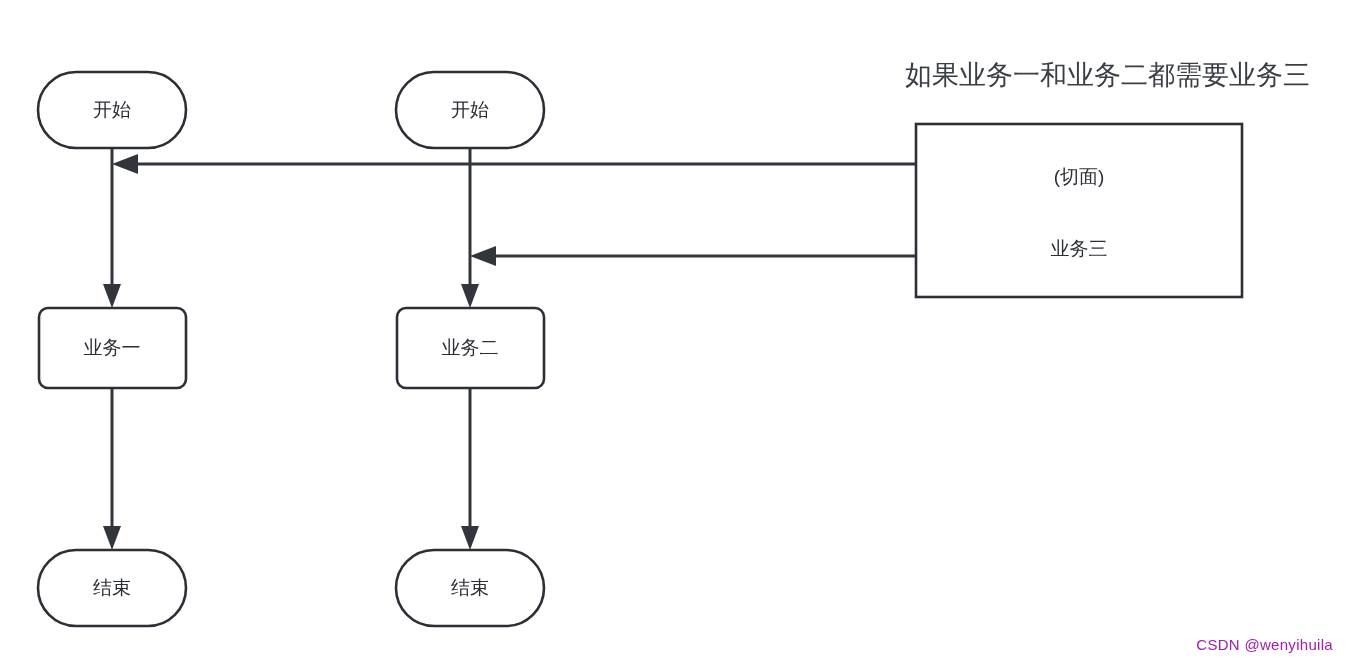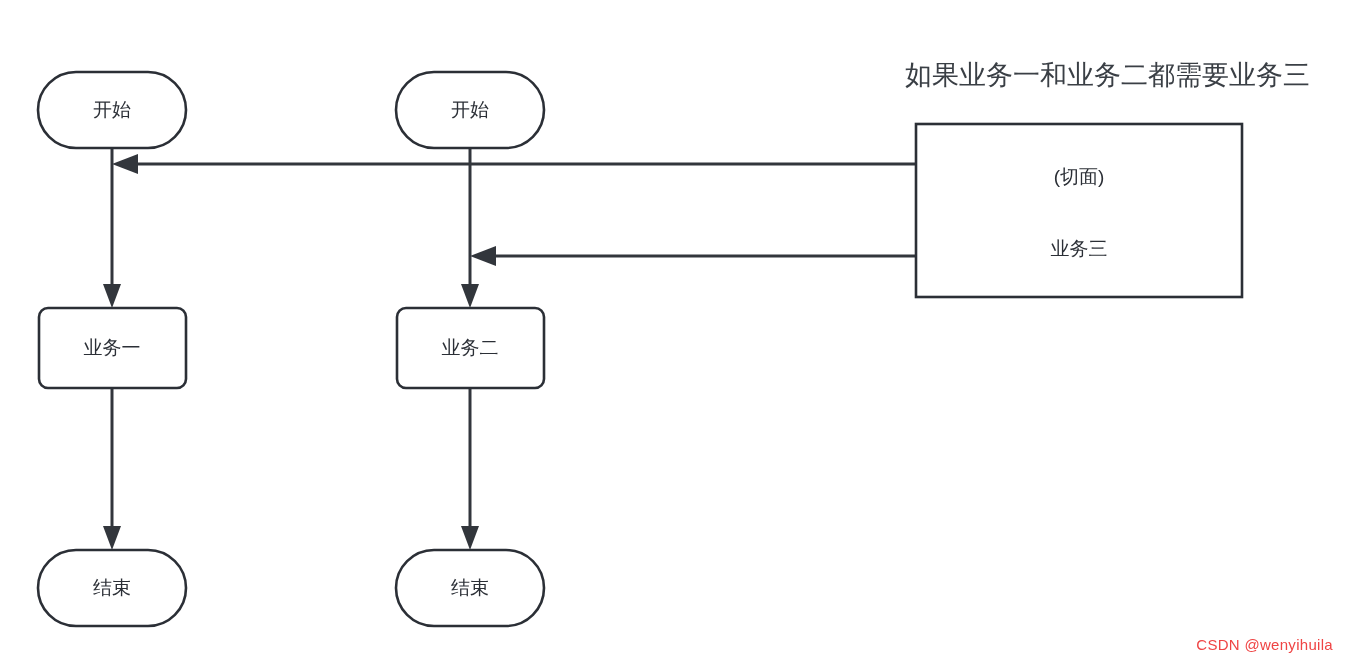--- a/index.html
+++ b/index.html
@@ -51,21 +51,21 @@
   }
   .arrow-head {
     fill: #32363c;
   }
   .watermark {
     position: absolute;
     right: 14px;
     bottom: 10px;
     font-family: "Liberation Sans", "DejaVu Sans", sans-serif;
     font-size: 15px;
-    color: #ef4444;
+    color: #a21caf;
     letter-spacing: 0.3px;
     user-select: none;
   }
 </style>
 </head>
 <body>
 
 <div id="canvas">
 
   <svg id="diagram-svg" viewBox="0 0 1347 663">

